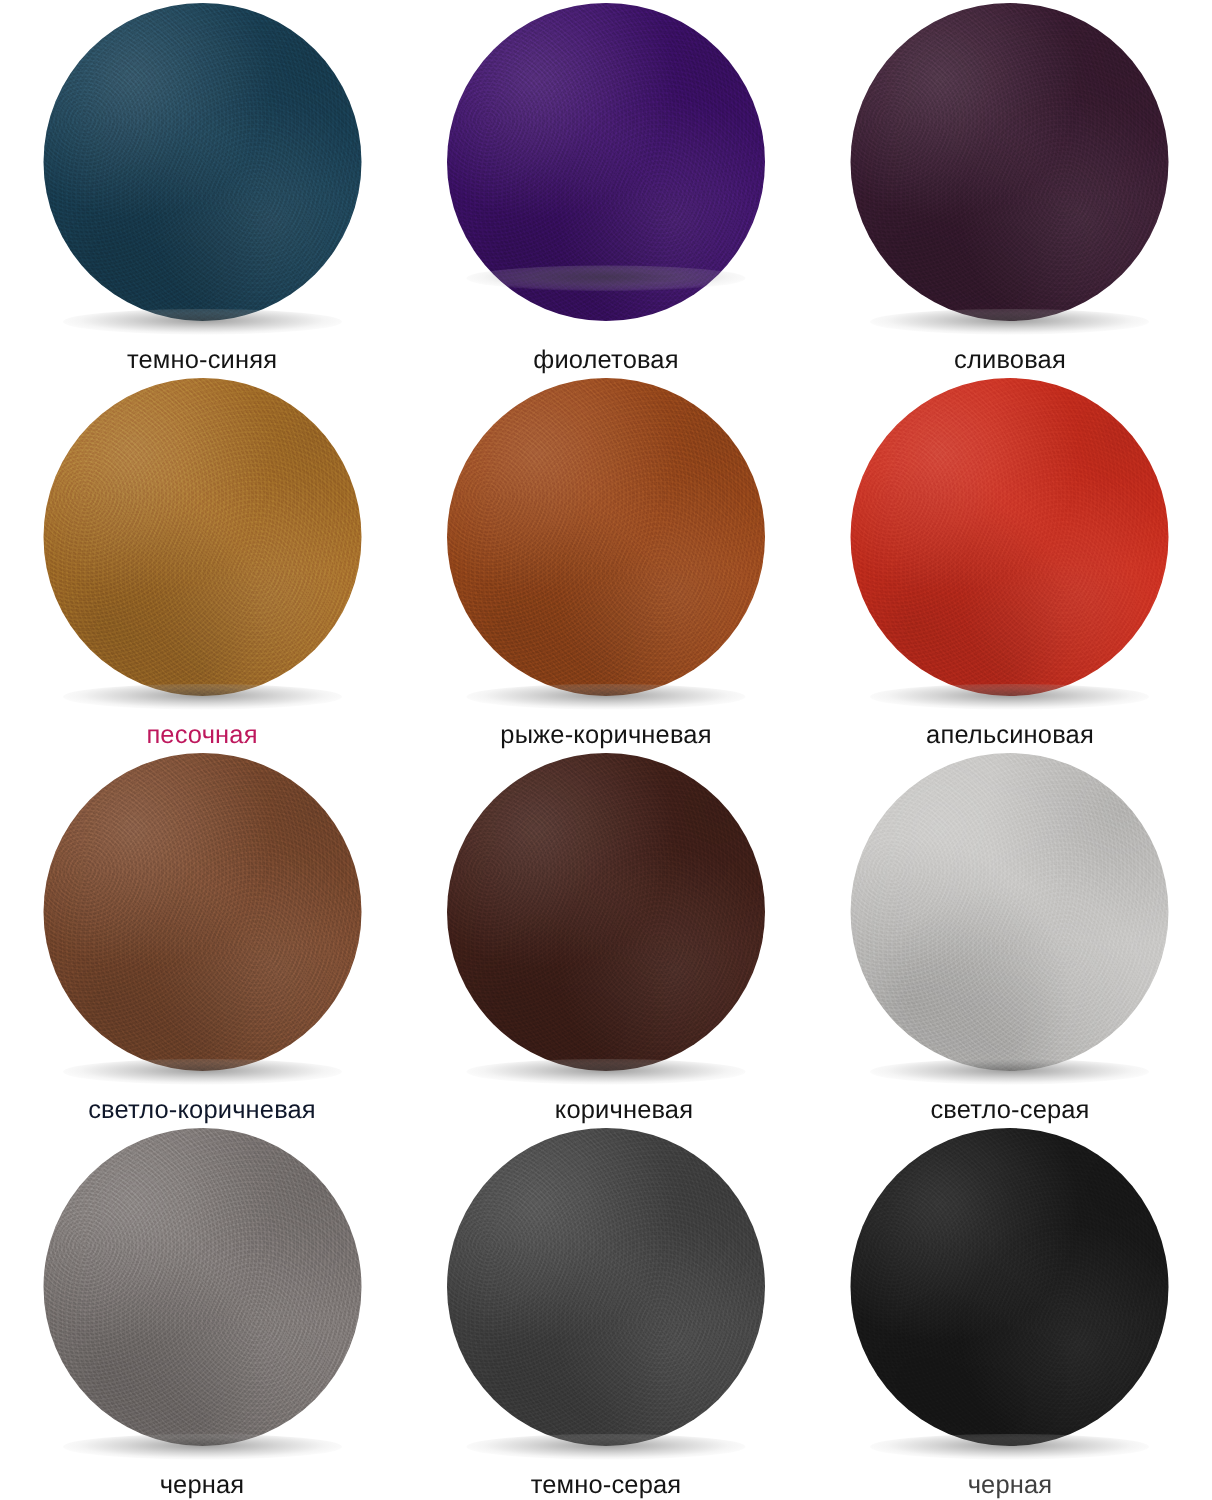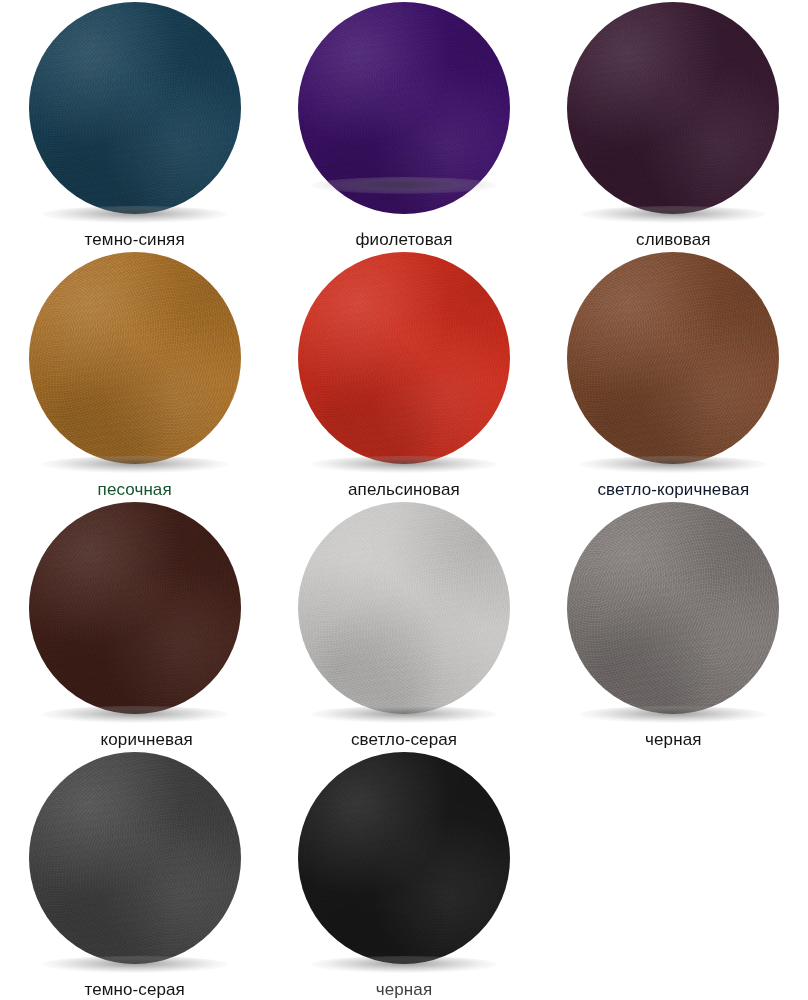--- a/index.html
+++ b/index.html
@@ -134,23 +134,30 @@
       <div class="disc-shadow"></div>
     </div>
     <div class="swatch-label" style="color: rgb(20, 20, 20);">сливовая</div>
   </div>
 
   <div class="swatch-cell">
     <div class="disc-wrap">
       <div class="disc" style="background-color: rgb(168, 113, 42);"></div>
       <div class="disc-shadow"></div>
     </div>
-    <div class="swatch-label" style="color: #14532d;">песочная</div>
-  </div>
-
+    <div class="swatch-label" style="color: #be185d;">песочная</div>
+  </div>
+
+  <div class="swatch-cell">
+    <div class="disc-wrap">
+      <div class="disc" style="background-color: rgb(156, 74, 28);"></div>
+      <div class="disc-shadow"></div>
+    </div>
+    <div class="swatch-label" style="color: rgb(20, 20, 20);">рыже-коричневая</div>
+  </div>
 
   <div class="swatch-cell">
     <div class="disc-wrap">
       <div class="disc" style="background-color: rgb(204, 46, 30);"></div>
       <div class="disc-shadow"></div>
     </div>
     <div class="swatch-label" style="color: rgb(20, 20, 20);">апельсиновая</div>
   </div>
 
   <div class="swatch-cell">

